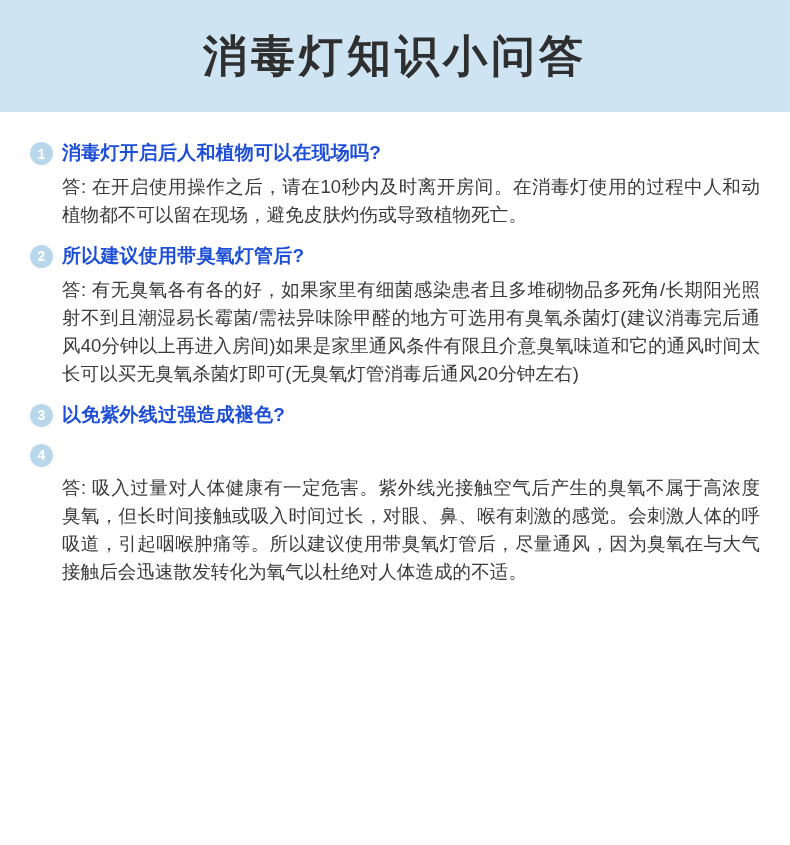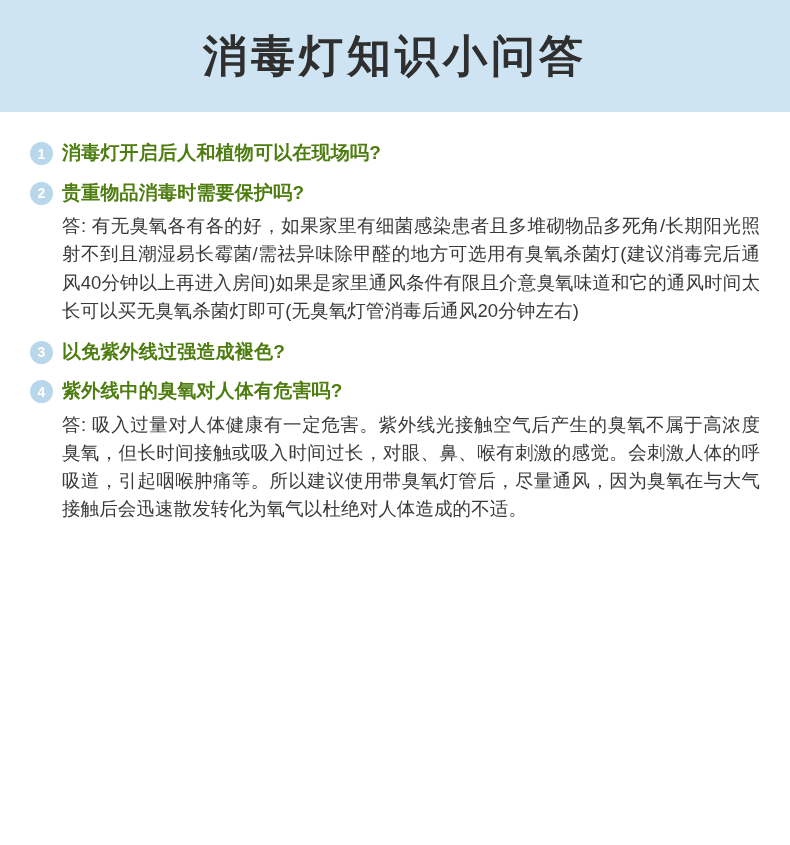--- a/index.html
+++ b/index.html
@@ -58,21 +58,21 @@
     display: flex;
     align-items: center;
     justify-content: center;
     margin-right: 9px;
     margin-top: 2px;
     box-sizing: border-box;
   }
   .q-text {
     font-size: 19px;
     font-weight: bold;
-    color: #4d7c0f;
+    color: #1d4ed8;
     line-height: 1.35;
     letter-spacing: 0.2px;
   }
   .a-text {
     font-size: 18.5px;
     color: #3a3a3a;
     line-height: 1.52;
     letter-spacing: 0.1px;
     padding-left: 32px;
     text-align: justify;
@@ -87,39 +87,39 @@
     <div class="header-title">消毒灯知识小问答</div>
   </div>
 
   <div class="content">
 
     <div class="qa-block">
       <div class="q-row">
         <div class="q-num">1</div>
         <div class="q-text">消毒灯开启后人和植物可以在现场吗?</div>
       </div>
+      <div class="a-text">答: 在开启使用操作之后，请在10秒内及时离开房间。在消毒灯使用的过程中人和动植物都不可以留在现场，避免皮肤灼伤或导致植物死亡。</div>
     </div>
 
     <div class="qa-block">
       <div class="q-row">
         <div class="q-num">2</div>
-        <div class="q-text">贵重物品消毒时需要保护吗?</div>
+        <div class="q-text">所以建议使用带臭氧灯管后?</div>
       </div>
       <div class="a-text">答: 有无臭氧各有各的好，如果家里有细菌感染患者且多堆砌物品多死角/长期阳光照射不到且潮湿易长霉菌/需祛异味除甲醛的地方可选用有臭氧杀菌灯(建议消毒完后通风40分钟以上再进入房间)如果是家里通风条件有限且介意臭氧味道和它的通风时间太长可以买无臭氧杀菌灯即可(无臭氧灯管消毒后通风20分钟左右)</div>
     </div>
 
     <div class="qa-block">
       <div class="q-row">
         <div class="q-num">3</div>
         <div class="q-text">以免紫外线过强造成褪色?</div>
       </div>
     </div>
 
     <div class="qa-block">
       <div class="q-row">
         <div class="q-num">4</div>
-        <div class="q-text">紫外线中的臭氧对人体有危害吗?</div>
       </div>
       <div class="a-text">答: 吸入过量对人体健康有一定危害。紫外线光接触空气后产生的臭氧不属于高浓度臭氧，但长时间接触或吸入时间过长，对眼、鼻、喉有刺激的感觉。会刺激人体的呼吸道，引起咽喉肿痛等。所以建议使用带臭氧灯管后，尽量通风，因为臭氧在与大气接触后会迅速散发转化为氧气以杜绝对人体造成的不适。</div>
     </div>
 
   </div>
 </div>
 
 </body></html>

